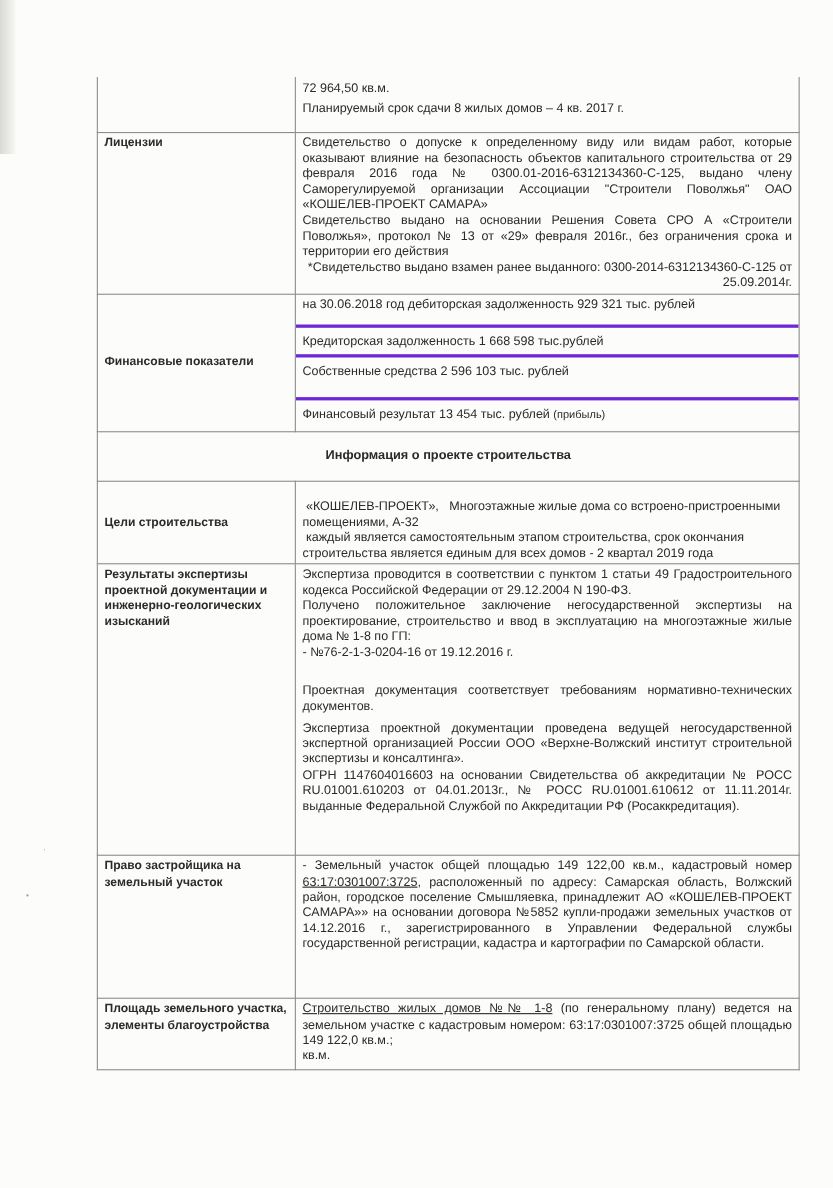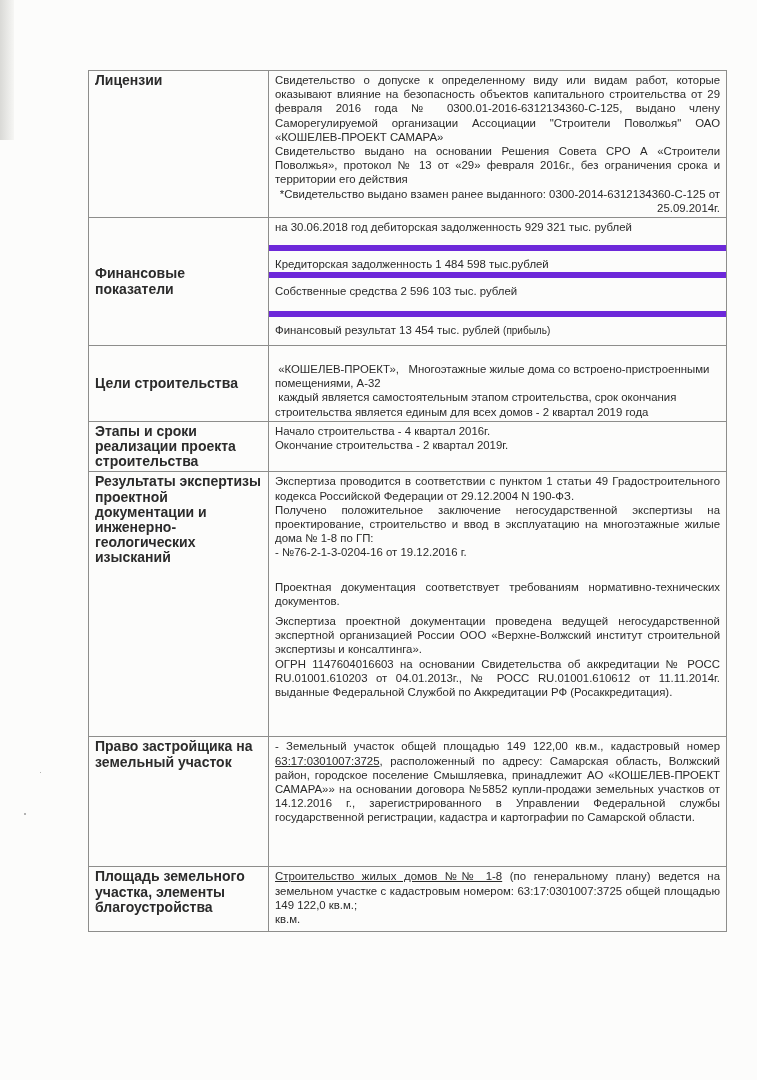--- a/index.html
+++ b/index.html
@@ -27,35 +27,35 @@
     .doc-table td {
       border: 1px solid #8d8d8b;
       vertical-align: top;
       padding: 2px 6px 2px 6px;
     }
     .doc-table tr.first td { border-top: none; }
     .col-label { width: 180px; }
     .label {
       font-weight: bold;
       color: #2b2b2b;
-      font-size: 14px;
+      font-size: 11px;
     }
     .val { text-align: justify; }
     .val p { margin: 0; }
     .gap { height: 8px; }
     .vcenter { vertical-align: middle !important; }
     .section-head td {
       text-align: center;
       font-weight: bold;
       vertical-align: middle;
       height: 40px;
       font-size: 11.6px;
     }
     .fin-sub {
-      border-bottom: 6px solid #6d28d9;
+      border-bottom: 3px solid #6d28d9;
       padding: 2px 6px;
       margin: 0 -6px;
     }
     .fin-sub:last-child { border-bottom: none; }
     .fin-cell { padding: 0 6px !important; }
     .u { text-decoration: underline; }
     .small { font-size: 10px; }
     .speck { position: absolute; width: 2px; height: 2px; background: #9a9a9a; border-radius: 50%; }
   </style>
 </head>
@@ -63,56 +63,59 @@
 
 <div class="scan-edge"></div>
 
 <table class="doc-table">
   <colgroup>
       <col class="col-label">
       <col>
     </colgroup>
 
   <tbody>
+      <tr class="first" style="height:50px">
+    <td><span class="label"></span></td>
+    <td class="val" style="padding-top:4px">
+      <p style="margin-bottom:4px">72 964,50 кв.м.</p>
+      <p>Планируемый срок сдачи 8 жилых домов –  4 кв. 2017 г.</p>
+    </td>
+  </tr>
 
   <tr style="height:135px">
     <td><span class="label">Лицензии</span></td>
     <td class="val">
       <p>Свидетельство о допуске к определенному виду или видам работ, которые оказывают влияние на безопасность объектов капитального строительства от 29 февраля 2016 года № 0300.01-2016-6312134360-С-125, выдано члену Саморегулируемой организации Ассоциации "Строители Поволжья" ОАО «КОШЕЛЕВ-ПРОЕКТ САМАРА»</p>
       <p>Свидетельство выдано на основании Решения Совета СРО А «Строители Поволжья», протокол № 13 от «29» февраля 2016г., без ограничения срока и территории его действия</p>
       <p style="text-align:right">*Свидетельство выдано взамен ранее выданного: 0300-2014-6312134360-С-125 от 25.09.2014г.</p>
     </td>
   </tr>
 
   <tr>
     <td class="vcenter"><span class="label">Финансовые показатели</span></td>
     <td class="fin-cell">
       <div class="fin-sub" style="height:23px"><span>на 30.06.2018 год  дебиторская задолженность   929 321 тыс. рублей</span></div>
-      <div class="fin-sub" style="height:27px;padding-top:6px;box-sizing:border-box;"><span>Кредиторская задолженность   1 484 598 тыс.рублей</span></div>
+      <div class="fin-sub" style="height:27px;padding-top:6px;box-sizing:border-box;"><span>Кредиторская задолженность   1 668 598 тыс.рублей</span></div>
       <div class="fin-sub" style="height:39px;padding-top:6px;box-sizing:border-box;"><span>Собственные средства   2 596 103  тыс. рублей</span></div>
       <div class="fin-sub" style="height:28px;padding-top:6px;box-sizing:border-box;"><span>Финансовый результат   13 454  тыс. рублей </span><span class="small">(прибыль)</span></div>
     </td>
   </tr>
 
+  <tr class="section-head">
+    <td colspan="2"><span>Информация о проекте строительства</span></td>
+  </tr>
 
   <tr style="height:62px">
     <td class="vcenter"><span class="label">Цели строительства</span></td>
     <td style="padding-top:16px">
       <p style="margin:0;white-space:pre-wrap"> «КОШЕЛЕВ-ПРОЕКТ»,   Многоэтажные жилые дома со встроено-пристроенными помещениями, А-32</p>
       <p style="margin:0;white-space:pre-wrap"> каждый является самостоятельным этапом строительства, срок окончания строительства является единым для всех домов - 2 квартал 2019 года</p>
     </td>
   </tr>
 
-  <tr style="height:36px">
-    <td><span class="label">Этапы и сроки реализации проекта строительства</span></td>
-    <td>
-      <p style="margin:0">Начало строительства - 4 квартал 2016г.</p>
-      <p style="margin:0">Окончание строительства - 2 квартал 2019г.</p>
-    </td>
-  </tr>
 
   <tr style="height:265px">
     <td><span class="label">Результаты экспертизы проектной документации и инженерно-геологических изысканий</span></td>
     <td class="val">
       <p>Экспертиза проводится в соответствии с пунктом 1 статьи 49 Градостроительного кодекса Российской Федерации от 29.12.2004 N 190-ФЗ.</p>
       <p>Получено  положительное заключение негосударственной экспертизы на проектирование, строительство и ввод в эксплуатацию на многоэтажные жилые дома № 1-8 по ГП:</p>
       <p>- №76-2-1-3-0204-16 от 19.12.2016 г.</p>
       <div class="gap" style="height:20px"></div>
       <p>Проектная документация соответствует требованиям нормативно-технических документов.</p>
       <div class="gap" style="height:6px"></div>

